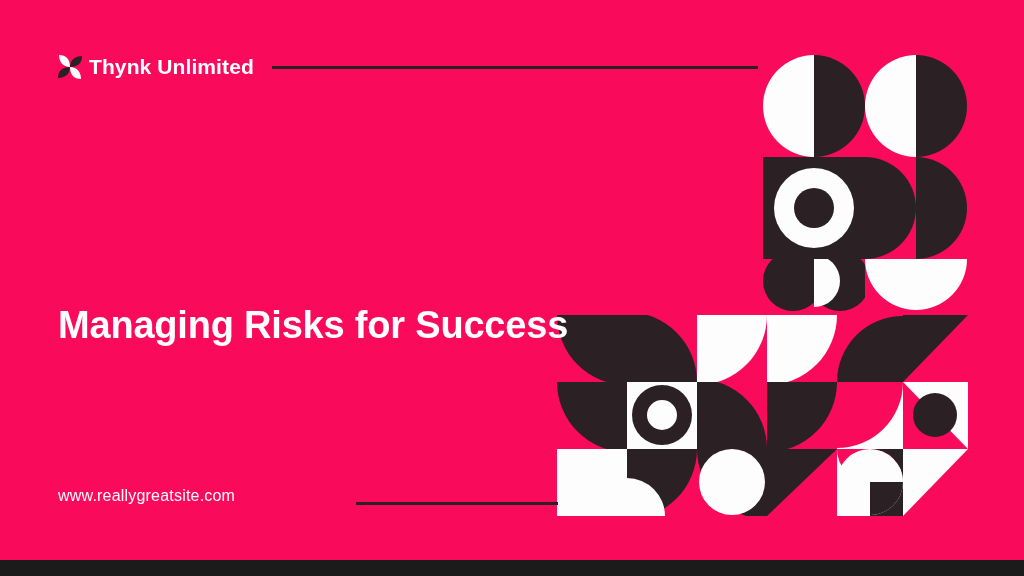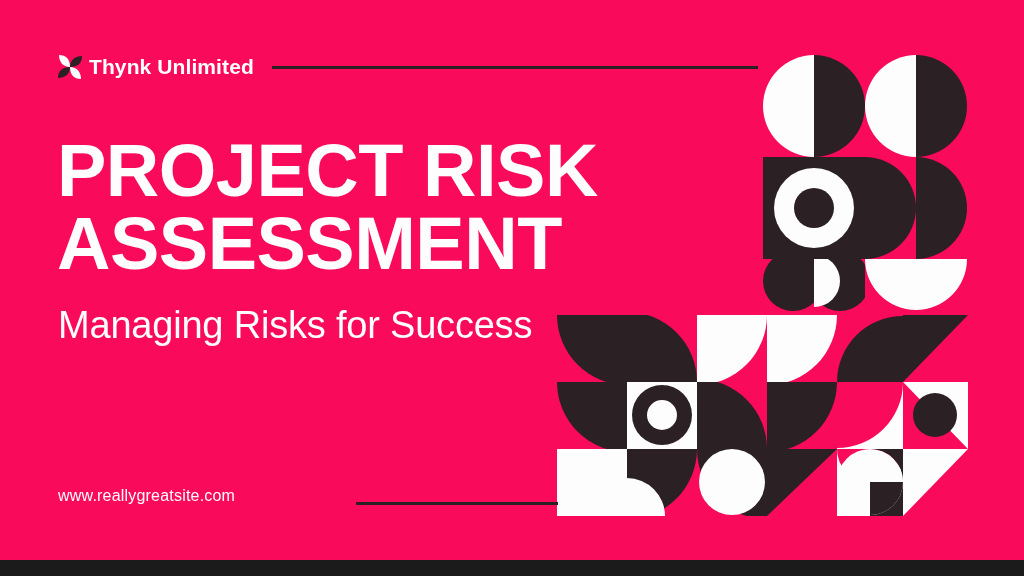--- a/index.html
+++ b/index.html
@@ -74,21 +74,21 @@
   }
   .headline h1 .ln {
     display: block;
   }
   .subtitle {
     position: absolute;
     left: 58px;
     top: 304px;
     color: #fdfdfd;
     font-size: 38px;
-    font-weight: 400;
+    font-weight: 700;
     letter-spacing: -0.2px;
   }
 
   
   .site-url {
     position: absolute;
     left: 58px;
     top: 487px;
     color: #fdfdfd;
     font-size: 16px;
@@ -320,25 +320,19 @@
       <path d="M13 13 C 13 5, 9 1, 2 1 C 2 8, 6 13, 13 13 Z" fill="#fdfdfd"></path>
       <path d="M13 13 C 21 13, 25 9, 25 2 C 18 2, 13 6, 13 13 Z" fill="#2b2024"></path>
       <path d="M13 13 C 5 13, 1 17, 1 24 C 8 24, 13 20, 13 13 Z" fill="#2b2024"></path>
       <path d="M13 13 C 13 21, 17 25, 24 25 C 24 18, 20 13, 13 13 Z" fill="#fdfdfd"></path>
     </svg>
     <span class="brand-name">Thynk Unlimited</span>
   </div>
 
   <div class="rule rule-top"></div>
 
-  <div class="headline">
-    <h1>
-      <span class="ln">PROJECT RISK</span>
-      <span class="ln">ASSESSMENT</span>
-    </h1>
-  </div>
 
   <div class="subtitle">Managing Risks for Success</div>
 
   <div class="site-url">www.reallygreatsite.com</div>
   <div class="rule rule-bottom"></div>
 
 </div>
 
 </body></html>

